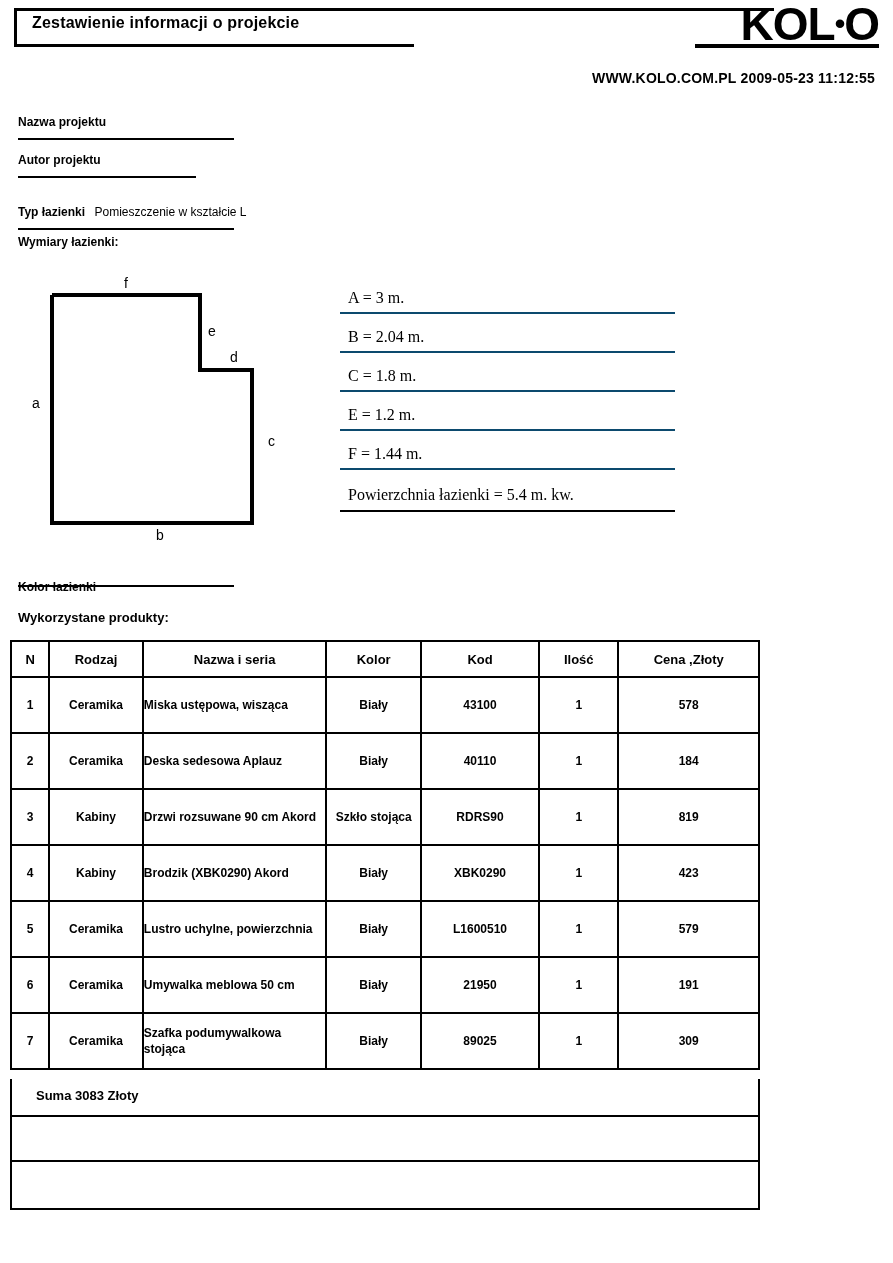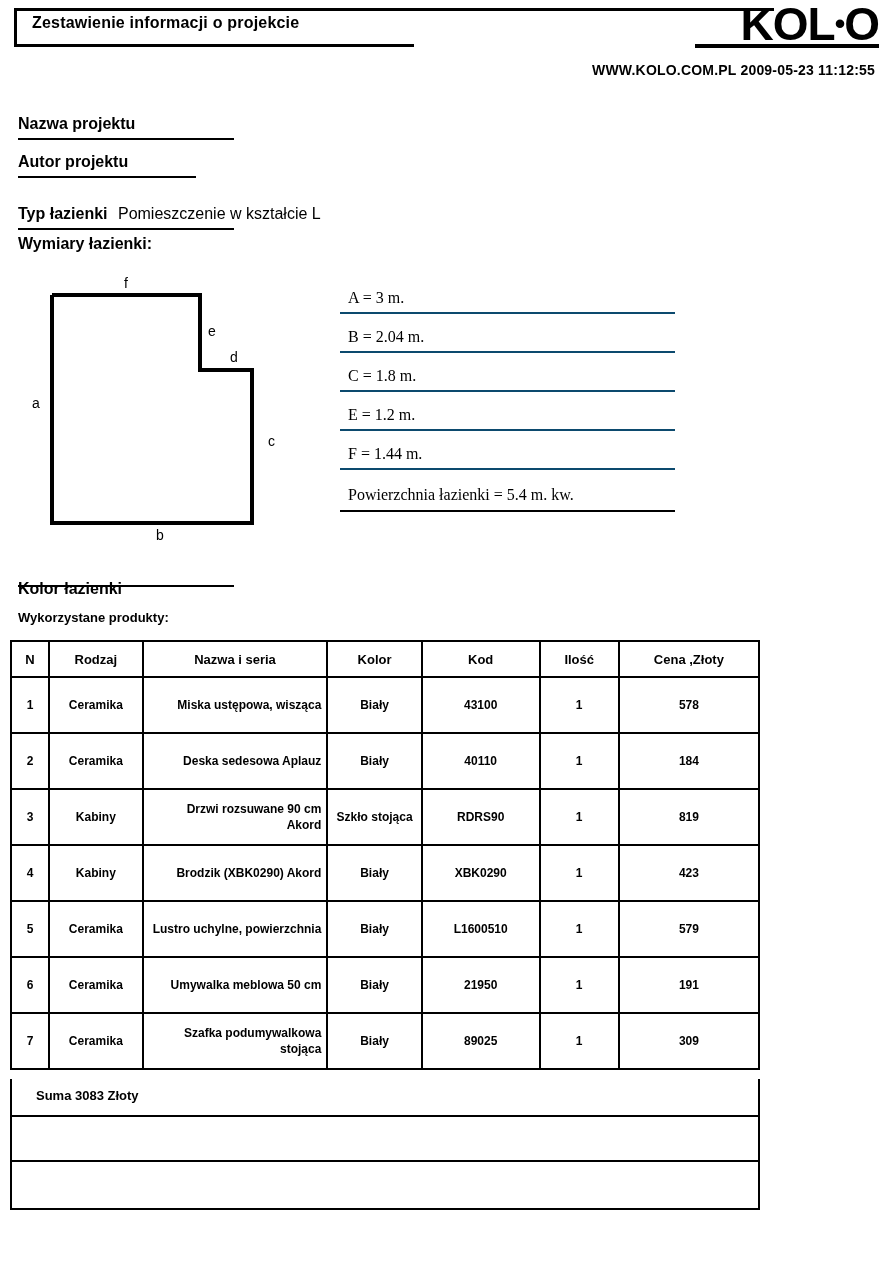--- a/index.html
+++ b/index.html
@@ -74,30 +74,30 @@
     position: absolute;
     right: 14px;
     top: 44px;
     width: 184px;
     height: 4px;
     background: #000;
   }
   .site-stamp {
     position: absolute;
     right: 18px;
-    top: 62px;
+    top: 70px;
     font-size: 14px;
     font-weight: bold;
     letter-spacing: 0.2px;
   }
 
   
   .field {
     position: absolute;
-    font-size: 16px;
+    font-size: 12px;
     font-weight: bold;
   }
   .field .label { display: inline-block; }
   .field .value {
     display: inline-block;
     font-weight: normal;
     padding-left: 6px;
   }
   .underline {
     position: absolute;
@@ -172,22 +172,22 @@
     padding: 4px 5px;
     text-align: center;
     vertical-align: middle;
     font-weight: bold;
   }
   table.products th {
     height: 26px;
     font-size: 13px;
   }
   table.products td.name {
-    text-align: right;
-    padding-left: 8px;
+    text-align: left;
+    padding-left: 0;
     line-height: 16px;
   }
   table.products tbody tr { height: 56px; }
   .col-n     { width: 30px; }
   .col-rodzaj{ width: 88px; }
   .col-nazwa { width: 190px; }
   .col-kolor { width: 92px; }
   .col-kod   { width: 118px; }
   .col-ilosc { width: 76px; }
   .col-cena  { width: 150px; }

